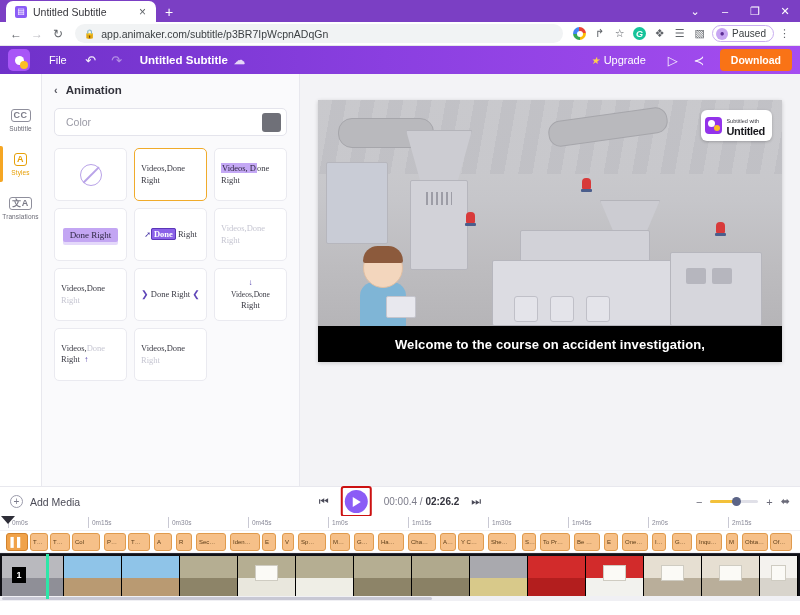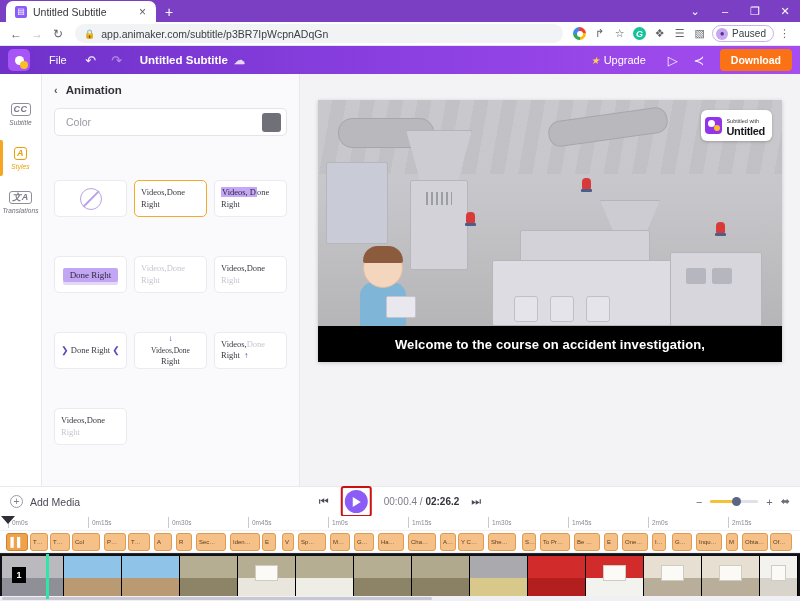--- a/index.html
+++ b/index.html
@@ -200,23 +200,22 @@
   
   .workspace {
     display: flex;
     height: 412px;
     background: #f3f3f6;
   }
   .rail {
     width: 42px;
     background: #fff;
     border-right: 1px solid #e8e8ee;
-    padding-top: 18px;
+    padding-top: 24px;
     flex: none;
-    font-style: italic;
   }
   .rail-item {
     position: relative;
     height: 44px;
     display: flex;
     flex-direction: column;
     align-items: center;
     justify-content: center;
     gap: 3px;
     cursor: pointer;
@@ -275,29 +274,28 @@
   }
   .anim-grid {
     display: grid;
     grid-template-columns: repeat(3, 1fr);
     gap: 7px;
   }
   .anim-cell {
     background: #fff;
     border: 1px solid #eaeaf0;
     border-radius: 5px;
-    height: 37px;
+    height: 53px;
     display: flex;
     align-items: center;
     justify-content: center;
     padding: 4px 6px;
     cursor: pointer;
     position: relative;
     overflow: hidden;
-    margin-top: 32px;
   }
   .anim-cell.selected { border: 1.6px solid #f0ab2b; }
   .anim-txt {
     font-family: "Liberation Serif", serif;
     font-size: 8.5px;
     color: #3a3a44;
     line-height: 1.35;
     text-align: left;
     width: 100%;
   }
@@ -693,20 +691,25 @@
       </div>
 
       <div class="anim-cell">
         <div class="anim-txt"><span class="hl">Videos, D</span>one<br>Right</div>
       </div>
 
       <div class="anim-cell">
         <span class="chip">Done Right</span>
       </div>
 
+      <div class="anim-cell">
+        <div class="anim-txt c">
+          <span class="arw">➚</span><span class="outl filled">Done</span> <span>Right</span>
+        </div>
+      </div>
 
       <div class="anim-cell">
         <div class="anim-txt"><span class="fade">Videos,Done<br>Right</span></div>
       </div>
 
       <div class="anim-cell">
         <div class="anim-txt">Videos,Done<br><span class="fade">Right</span></div>
       </div>
 
       <div class="anim-cell">

